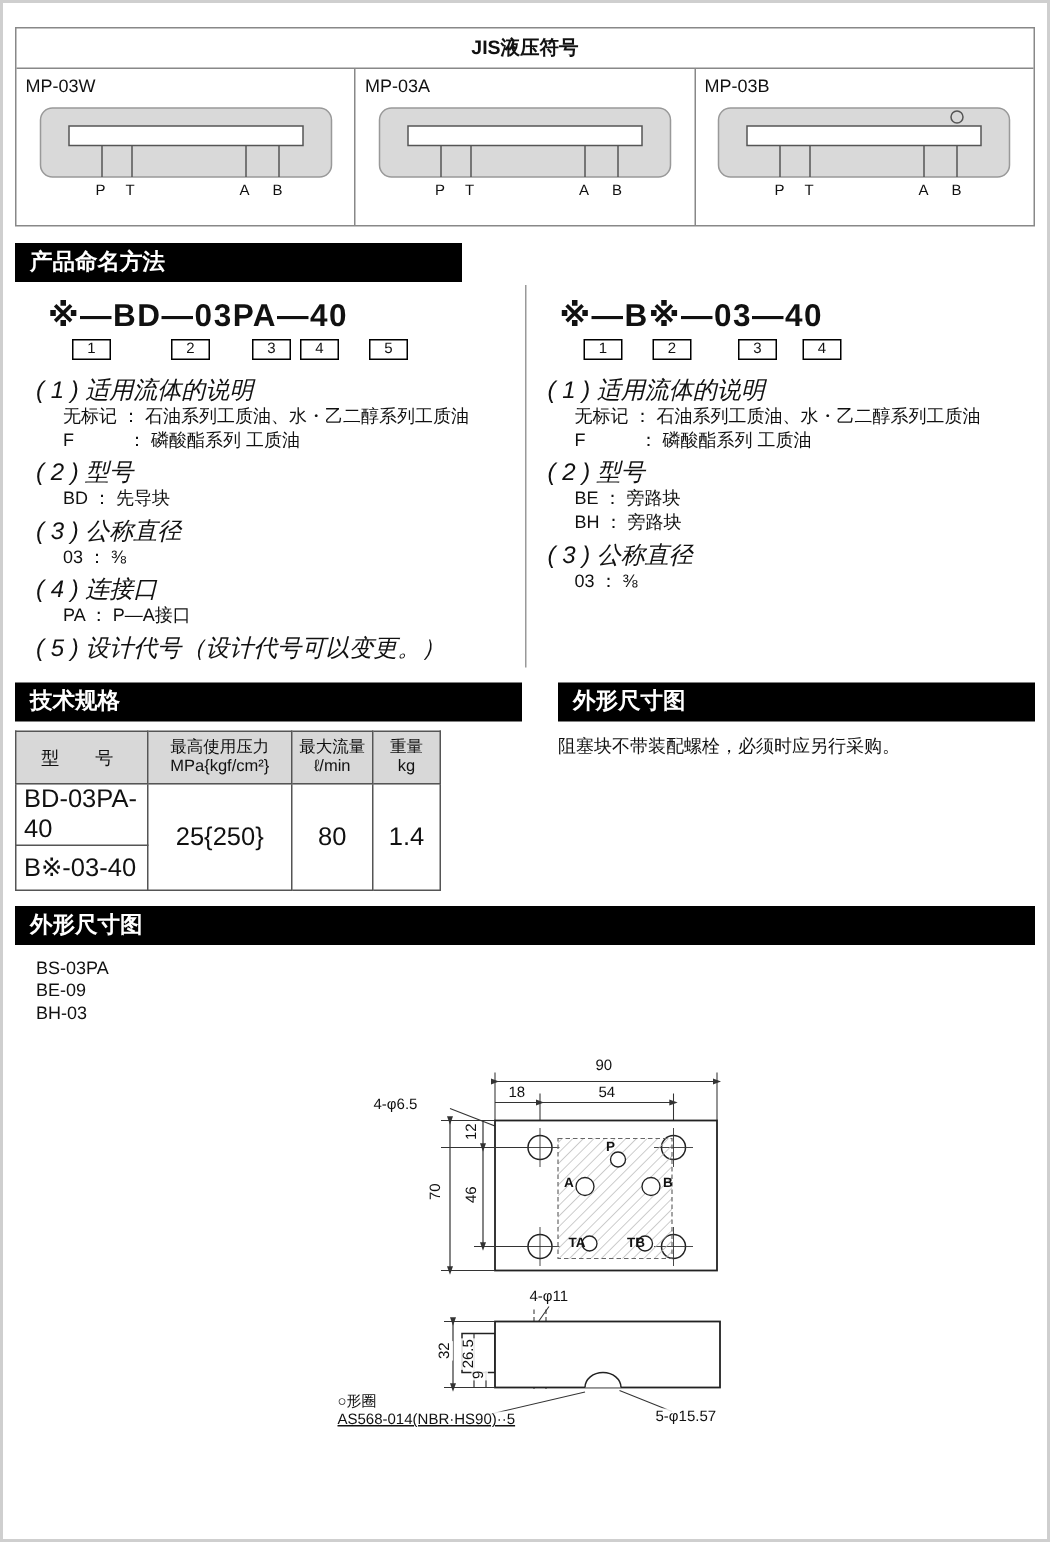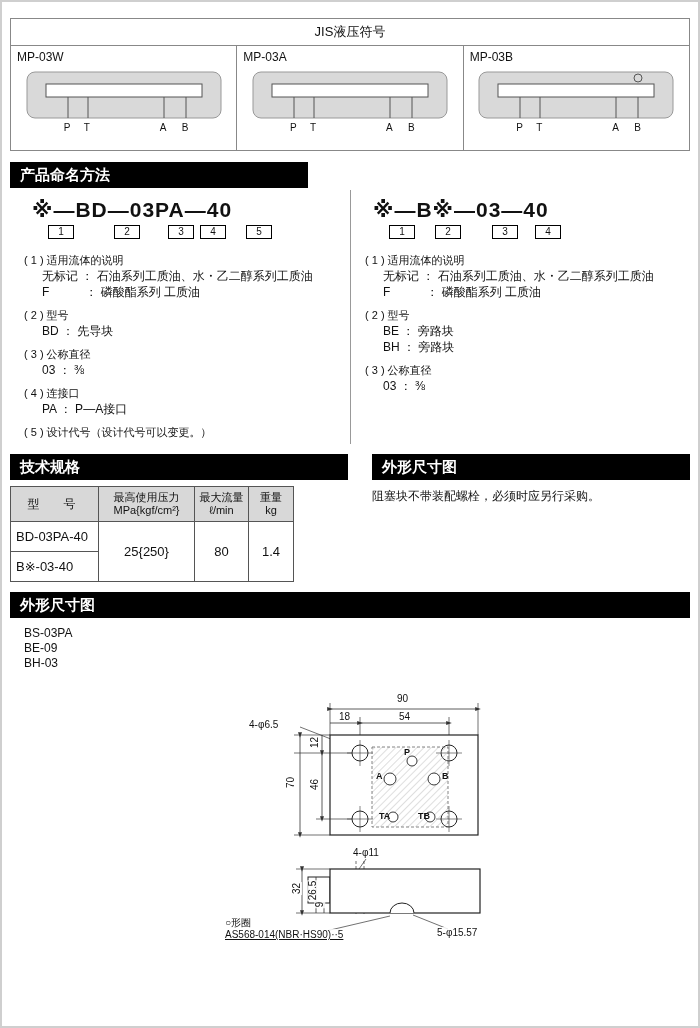--- a/index.html
+++ b/index.html
@@ -7,56 +7,56 @@
   body { font-family:"Liberation Sans","DejaVu Sans",sans-serif; color:#111; }
   .page { position:relative; width:700px; height:1028px; border:2px solid #cfcfcf; padding:8px; overflow:hidden; }
 
   .black-bar { background:#000; color:#fff; font-weight:bold; font-size:15px; padding:4px 10px; line-height:18px; }
   .title-bar { width:338px; }
   .half-bar { width:298px; margin-top:11px; }
   .full-bar { width:100%; margin-top:10px; }
 
   
   .jis-box { border:1px solid #888; margin-top:8px; }
-  .jis-header { text-align:center; font-size:13px; font-weight:normal; padding:4px 0; border-bottom:1px solid #888; }
+  .jis-header { text-align:center; font-size:13px; font-weight:bold; padding:4px 0; border-bottom:1px solid #888; }
   .jis-cols { display:flex; }
   .jis-col { flex:1; padding:4px 6px 6px; height:104px; position:relative; }
   .jis-col + .jis-col { border-left:1px solid #888; }
   .jis-model { font-size:12px; }
   .symbol-wrap { position:relative; width:200px; height:72px; margin:4px auto 0; }
   .port { position:absolute; font-size:10px; color:#111; }
 
   
   .naming-row { display:flex; margin-top:2px; }
   .naming-col { width:50%; padding:8px 8px 4px 14px; }
   .naming-col.right { border-left:1px solid #999; padding-left:14px; }
   .model-code { font-size:21px; font-weight:bold; letter-spacing:1px; margin-left:8px; }
   .boxes { position:relative; height:20px; margin-top:3px; }
   .nbox { position:absolute; top:0; width:26px; height:14px; border:1px solid #000; font-size:10px; line-height:12px; text-align:center; }
   .item { margin-top:7px; }
-  .item-label { font-size:11px; line-height:16px; }
+  .item-label { font-size:16px; line-height:16px;font-style:italic; }
   .item-line { font-size:12px; line-height:16px; padding-left:18px; white-space:pre-wrap; }
 
   
   .twobar { display:flex; gap:24px; margin-top:10px; }
   .bar-l { width:338px; }
   .bar-r { flex:1; }
   .spec-content { display:flex; gap:24px; margin-top:6px; }
   .spec-left { width:338px; }
   .spec-right { flex:1; }
   .note { font-size:12px; line-height:16px; padding-top:2px; }
 
   table.specs { border-collapse:collapse; }
   table.specs th, table.specs td { border:1px solid #555; font-weight:normal; }
   table.specs th { background:#d8d8d8; font-size:11px; line-height:13px; padding:4px 2px; text-align:center; }
   table.specs th.c1 { width:88px; font-size:12px; letter-spacing:6px; }
   table.specs th.c2 { width:96px; }
   table.specs th.c3 { width:54px; }
   table.specs th.c4 { width:45px; }
-  table.specs td { font-size:13px; height:30px; text-align:center; }
+  table.specs td { font-size:17px; height:30px; text-align:center; }
   table.specs td.model-cell { text-align:left; padding-left:5px; }
 
   
   .model-list { font-size:12px; line-height:15px; margin:8px 0 0 14px; }
   .drawing { position:relative; width:682px; height:330px; margin-top:2px; }
   .drawing svg { position:absolute; left:0; top:0; }
   .dim { position:absolute; font-size:10px; background:rgba(255,255,255,.85); padding:0 1px; line-height:11px; }
   .rot { transform:rotate(-90deg); }
   .portlbl { position:absolute; font-size:9px; font-weight:bold; line-height:10px; }
 </style>

